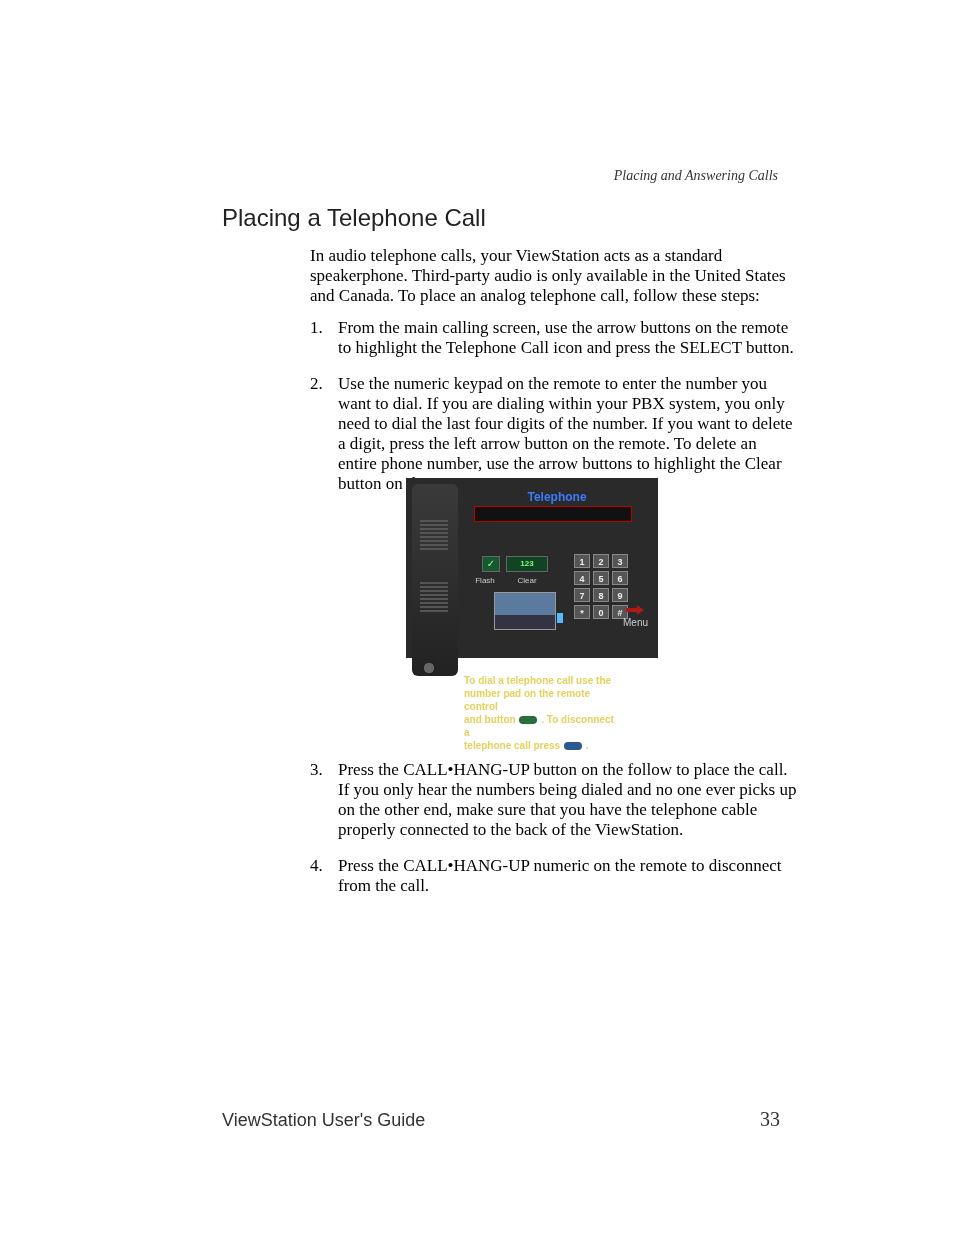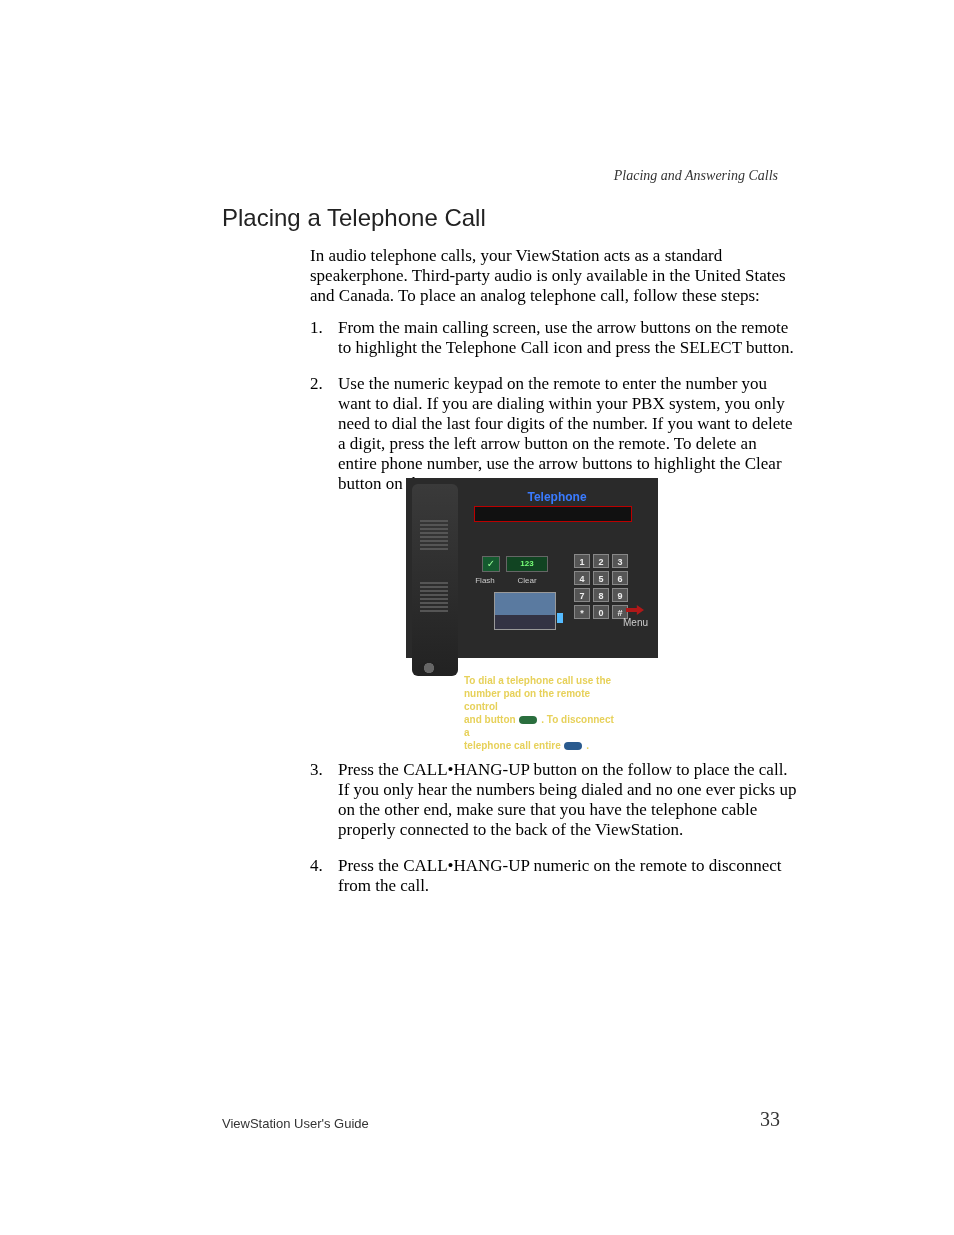--- a/index.html
+++ b/index.html
@@ -217,21 +217,21 @@
     left: 310px;
     width: 488px;
     font-size: 17px;
     line-height: 1.18;
   }
   .footer-left {
     position: absolute;
     bottom: 104px;
     left: 222px;
     font-family: Futura, "Century Gothic", "Trebuchet MS", sans-serif;
-    font-size: 13px;
+    font-size: 18px;
     color: #333;
   }
   .footer-right {
     position: absolute;
     bottom: 104px;
     right: 174px;
     font-family: "Times New Roman", serif;
     font-size: 20px;
     color: #333;
   }
@@ -280,21 +280,21 @@
       <div class="key">8</div>
       <div class="key">9</div>
       <div class="key">*</div>
       <div class="key">0</div>
       <div class="key">#</div>
     </div>
     <div class="shot-instr">
       <span>To dial a telephone call use the</span><br>
       <span>number pad on the remote control</span><br>
       <span>and button </span><span class="pill pill-green"></span><span> .  To disconnect a</span><br>
-      <span>telephone call entire </span><span class="pill pill-blue"></span><span> .</span>
+      <span>telephone call press </span><span class="pill pill-blue"></span><span> .</span>
     </div>
     <div class="shot-menu">
       <div class="shot-menu-arrow"></div>
       <span>Menu</span>
     </div>
   </div>
 
   <div class="ol2">
     <div class="li">
       <div class="li-num">3.</div>

